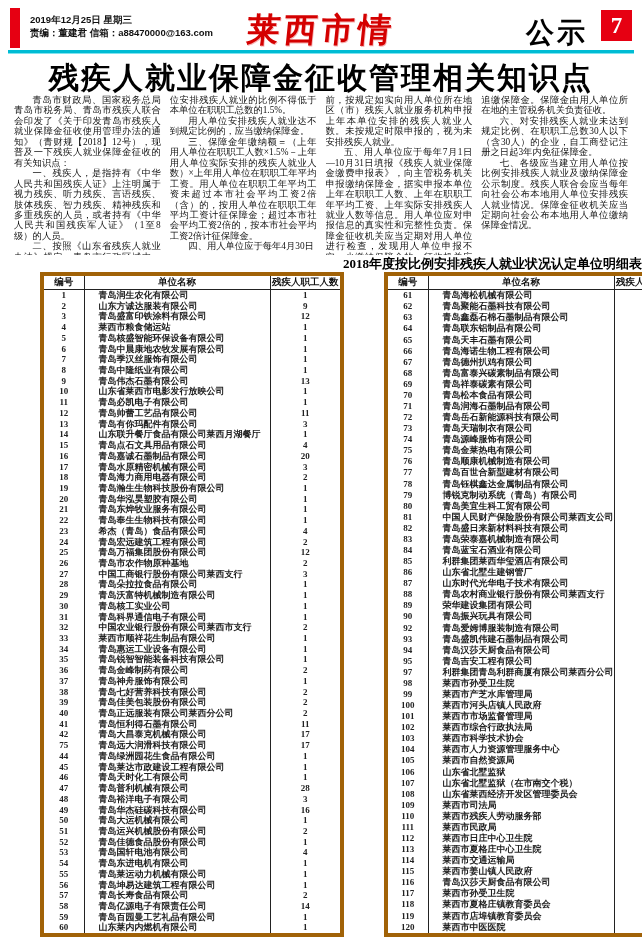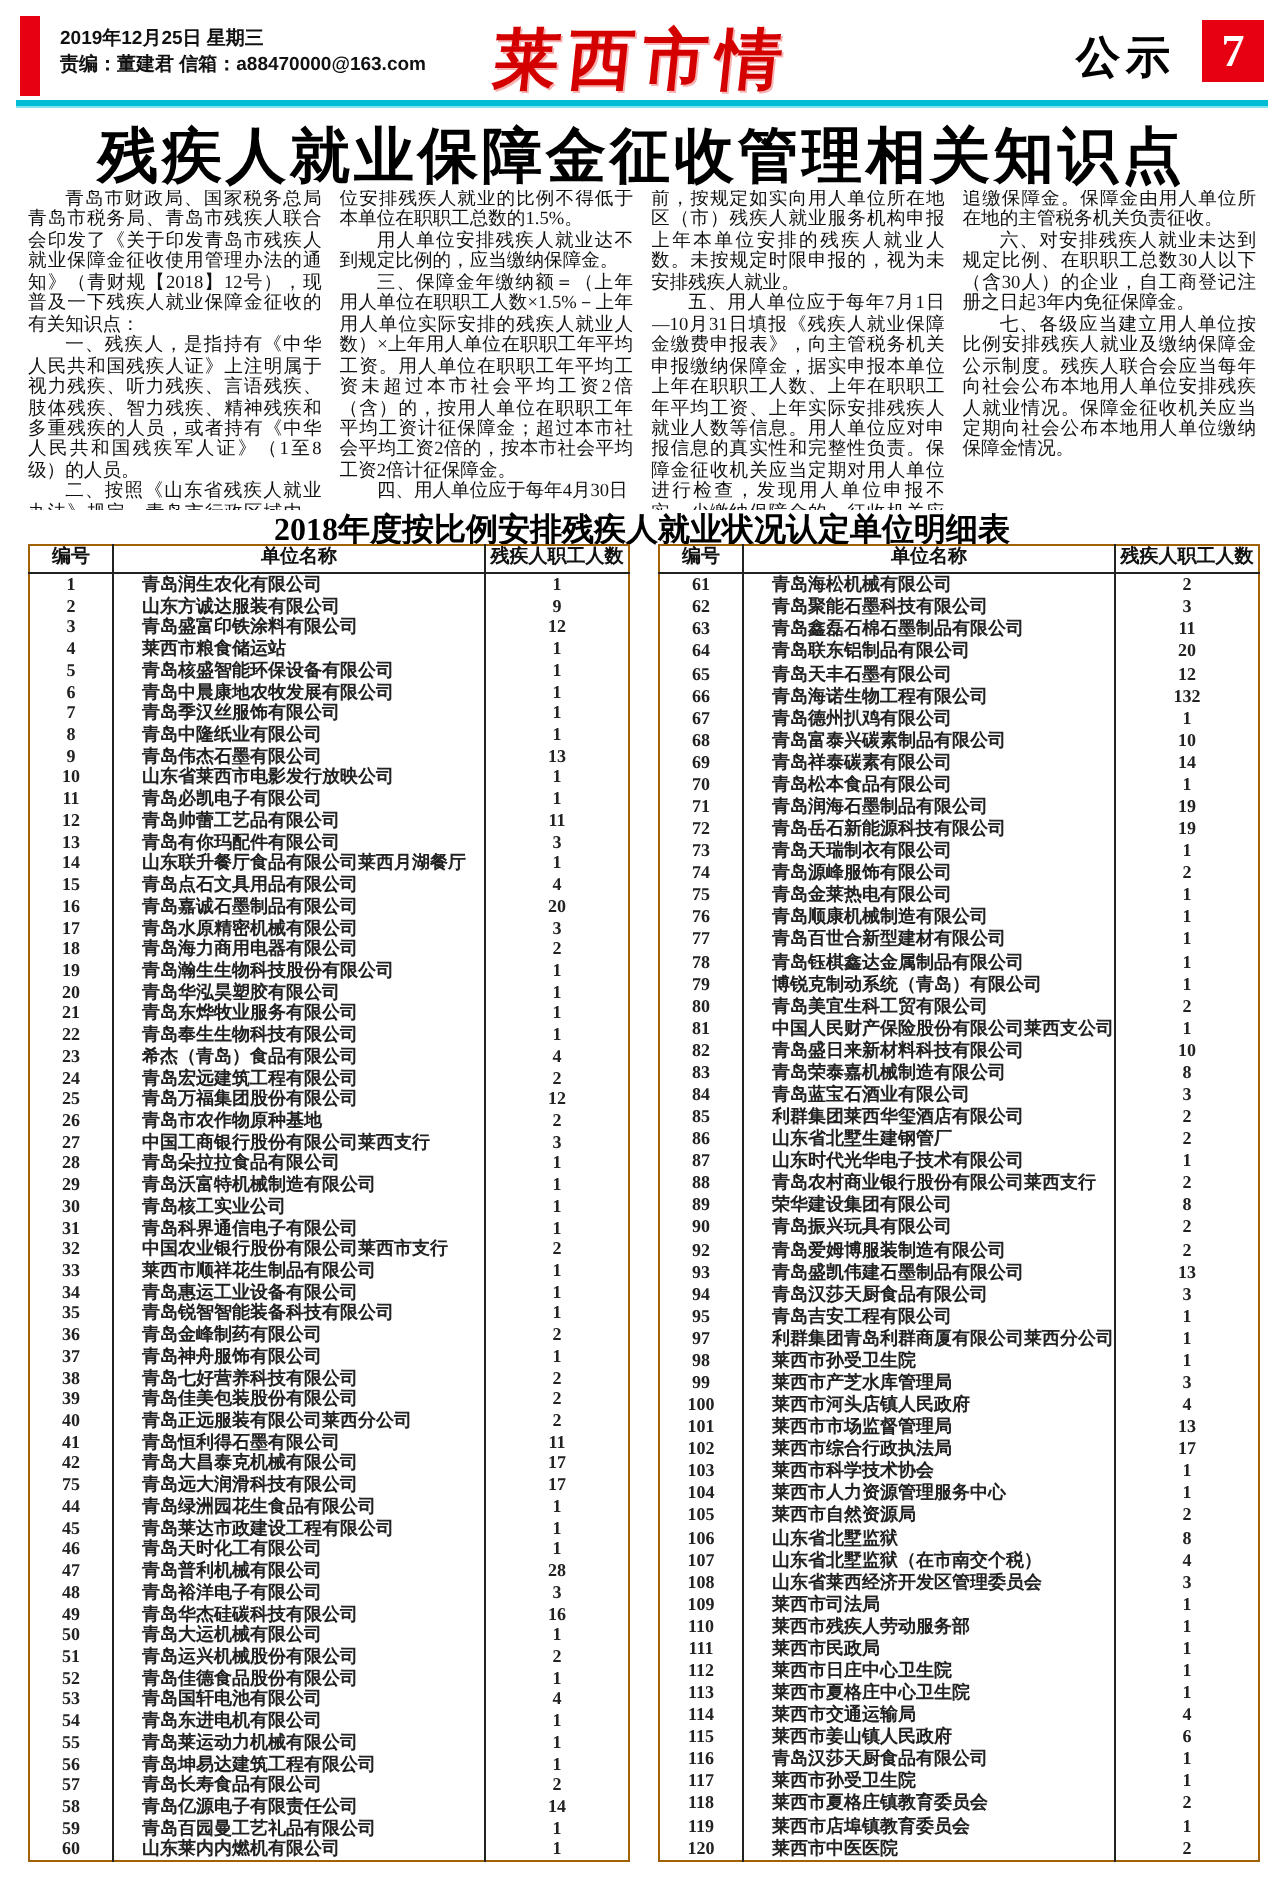--- a/index.html
+++ b/index.html
@@ -8,42 +8,42 @@
 
   
   .header{position:absolute;top:8px;left:10px;right:10px;height:38px;padding-left:11px;}
   .redbar{position:absolute;left:0;top:0;width:10px;height:40px;background:#e60012;}
   .meta{position:absolute;left:20px;top:5px;font-family:"Liberation Sans",sans-serif;
         font-size:9.5px;font-weight:bold;line-height:13px;color:#111;white-space:nowrap;}
   .masthead{position:absolute;left:50%;top:0px;transform:translateX(-50%) skewX(-6deg);
         font-size:33px;font-weight:900;color:#d40000;letter-spacing:4px;white-space:nowrap;
         font-family:"Liberation Serif",serif;text-shadow:1px 1px 0 #f6b3b3;}
   .section-label{position:absolute;right:44px;top:6px;font-family:Liberation Sans, sans-serif;
-        font-size:22px;font-weight:900;letter-spacing:3px;color:#000;}
+        font-size:28px;font-weight:900;letter-spacing:3px;color:#000;}
   .page-num{position:absolute;right:0;top:2px;width:31px;height:31px;background:#e60012;
         color:#fff;font-size:23px;font-weight:bold;text-align:center;line-height:31px;
         font-family:"Liberation Serif",serif;}
   .rule{position:absolute;top:50px;left:8px;right:8px;height:3px;background:#00bcd4;
         border-bottom:1px solid #7fe3ef;}
 
   
   .title{position:absolute;top:58px;left:0;width:100%;text-align:center;
         font-size:30px;font-weight:900;letter-spacing:2px;color:#000;}
   .article{position:absolute;top:95px;left:14px;width:614px;height:160px;
         display:flex;gap:9px;}
   .article .col{flex:1;font-size:9.3px;line-height:10.45px;text-align:justify;
         overflow:hidden;}
   .article p{margin:0;text-indent:2em;}
   .article p.noind{text-indent:0;}
 
   
-  .caption{position:absolute;top:255px;left:0;width:100%;text-align:center;
-        font-size:16px;font-weight:bold;color:#000;}
+  .caption{position:absolute;top:255px;left:0;width:100%;text-align:right;
+        font-size:13px;font-weight:bold;color:#000;}
   .tables{position:absolute;top:272px;left:14px;width:614px;display:flex;gap:14px;}
-  table.unit{border-collapse:collapse;width:300px;table-layout:fixed;border:1px solid #a16207;}
+  table.unit{border-collapse:collapse;width:300px;table-layout:fixed;border:4px solid #a16207;margin-left:26px;}
   table.unit col.c-id{width:42px;}
   table.unit col.c-name{width:186px;}
   table.unit col.c-num{width:72px;}
   table.unit th{font-size:9.5px;font-weight:bold;height:13px;line-height:13px;
         border-bottom:1px solid #222;border-left:1px solid #222;padding:0;text-align:center;}
   table.unit th:first-child{border-left:none;}
   table.unit td{font-size:9px;height:10.72px;line-height:10.72px;padding:0;
         border-left:1px solid #222;overflow:hidden;white-space:nowrap;font-weight:bold;color:#222;}
   table.unit td:first-child{border-left:none;}
   table.unit td.id{text-align:center;}

